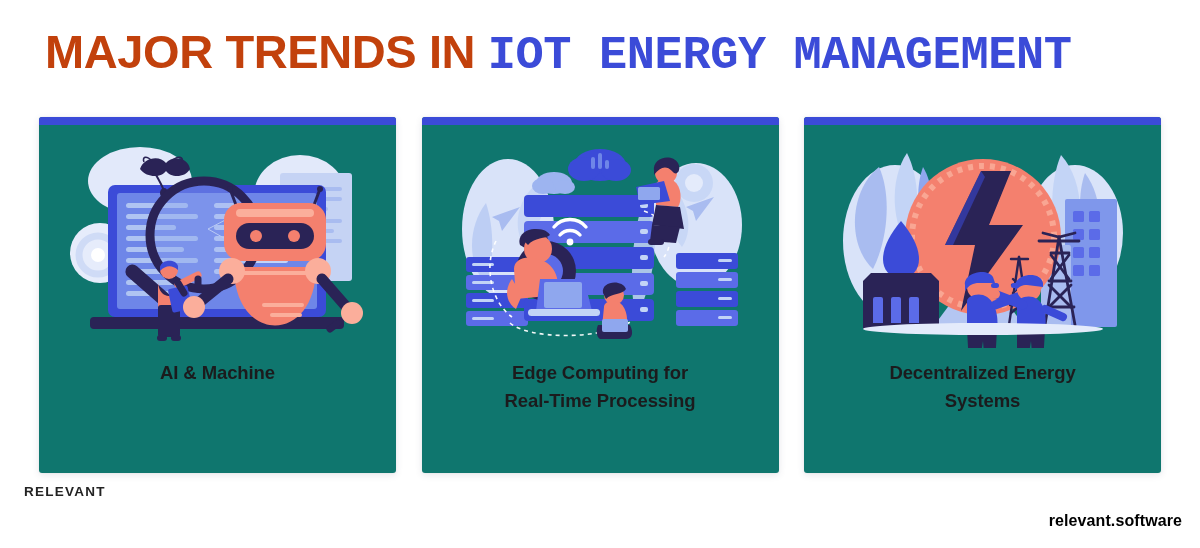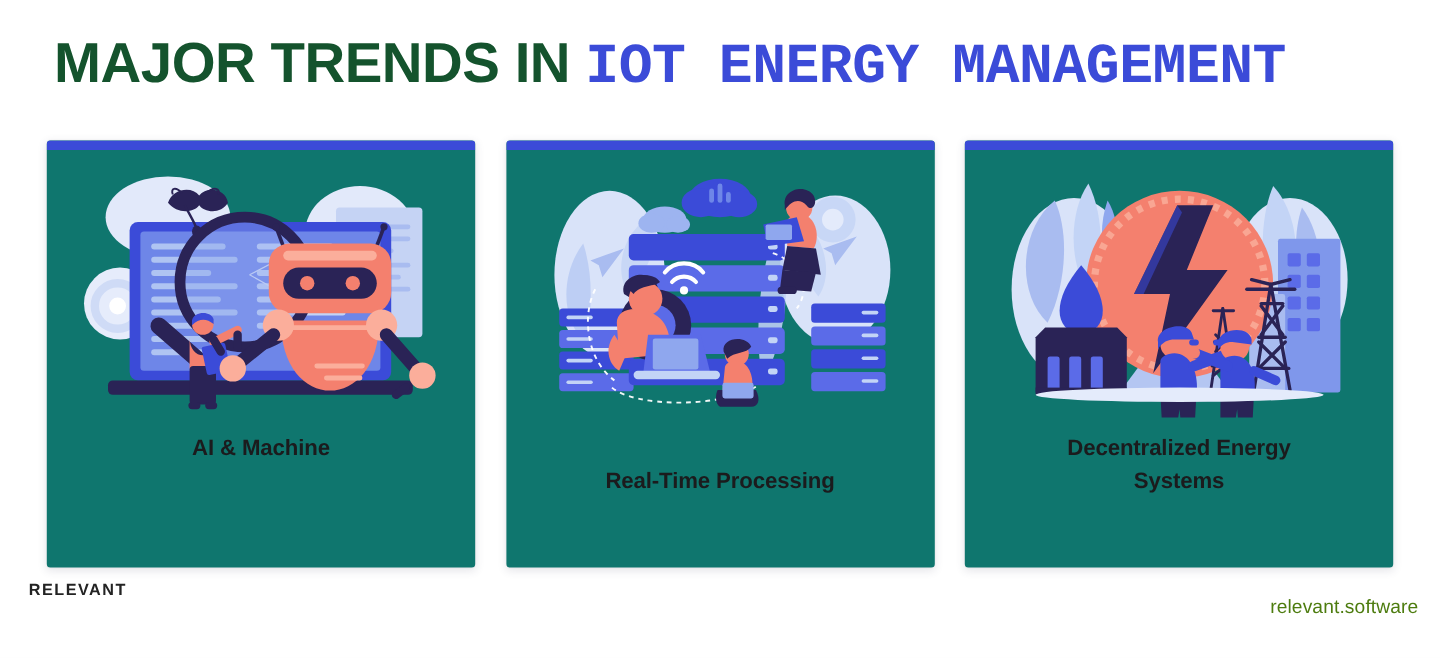--- a/index.html
+++ b/index.html
@@ -11,21 +11,21 @@
   }
   .canvas { position:relative; width:1200px; height:548px; background:#FFFFFF; }
 
   
   .title {
     position:absolute; left:45px; top:28px; width:1120px;
     font-size:47px; font-weight:bold; letter-spacing:-0.4px;
     line-height:1.0; white-space:nowrap;
     font-family:"Liberation Sans", sans-serif;
   }
-  .title .t-dark { color:#14532d;margin-top:15px; }
+  .title .t-dark { color:#c2410c;margin-top:15px; }
   .title .t-blue { color:#3B4BD8;font-family:Liberation Mono, monospace; }
 
   
   .cards { position:absolute; left:39px; top:117px; width:1122px; height:356px;
            display:flex; justify-content:space-between; }
   .card {
     width:357px; height:356px;
     background:#0f766e;
     border-radius:3px;
     box-shadow:0 2px 7px rgba(60,60,90,0.13), 0 0 0 1px rgba(0,0,0,0.015);
@@ -44,22 +44,22 @@
     line-height:1.52; letter-spacing:-0.1px;
   }
 
   
   .footer-left {
     position:absolute; left:24px; top:484px;
     font-size:13.5px; font-weight:bold; color:#232323;
     letter-spacing:1.25px;
   }
   .footer-right {
-    position:absolute; right:18px; top:498px;
-    font-size:16px; font-weight:normal; color:#4d7c0f;
+    position:absolute; right:18px; top:512px;
+    font-size:16px; font-weight:bold; color:#000000;
     letter-spacing:0.1px;
   }
 </style>
 </head>
 <body>
 
 <div class="canvas">
 
   <h1 class="title">
     <span class="t-dark">MAJOR TRENDS IN </span><span class="t-blue">IOT ENERGY MANAGEMENT</span>
@@ -308,21 +308,21 @@
           <g transform="translate(148,150)">
             <circle cx="16" cy="12" r="10" fill="#F4806E"></circle>
             <path d="M5 10 C3 -2 24 -4 28 6 C24 12 14 10 8 16 Z" fill="#2A2356"></path>
             <path d="M6 24 C6 18 16 16 22 20 C30 26 30 40 28 44 L4 44 Z" fill="#F4806E"></path>
             <path d="M0 42 L32 42 C36 50 34 56 28 56 L2 56 C-2 54 -2 46 0 42 Z" fill="#2A2356"></path>
             <rect x="4" y="36" width="26" height="13" rx="2" fill="#8FA7EE"></rect>
           </g>
         </svg>
       </div>
       <div class="card-caption">
-        <br>
+        <span>Edge Computing for</span><br>
         <span>Real-Time Processing</span>
       </div>
     </div>
 
     <div class="card">
       <div class="card-bar"></div>
       <div class="card-art">
         <svg width="300" height="215" viewBox="0 0 300 215" xmlns="http://www.w3.org/2000/svg">
 
           <ellipse cx="62" cy="108" rx="52" ry="76" fill="#D9E3F9"></ellipse>

